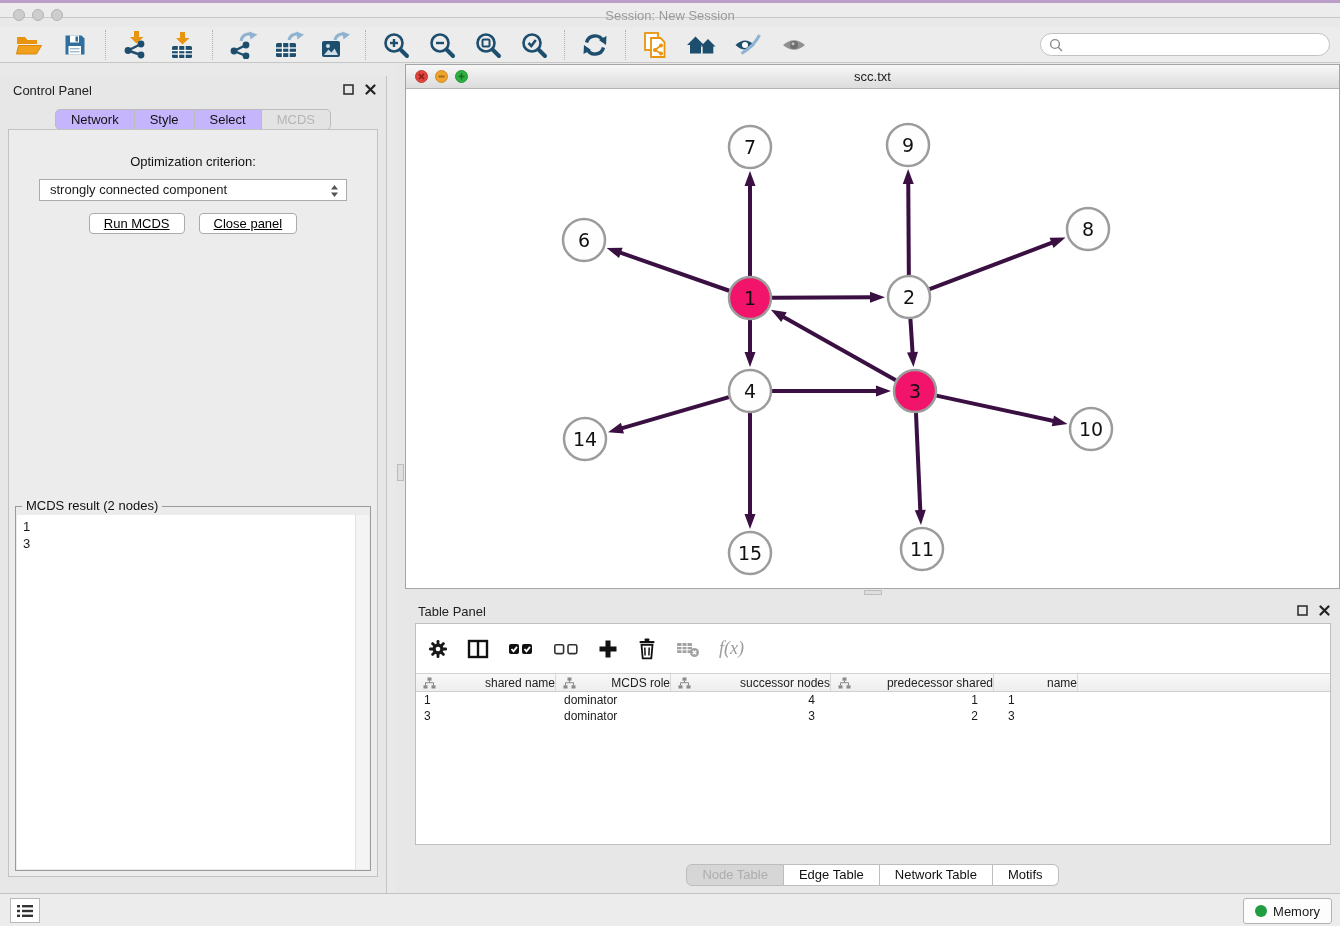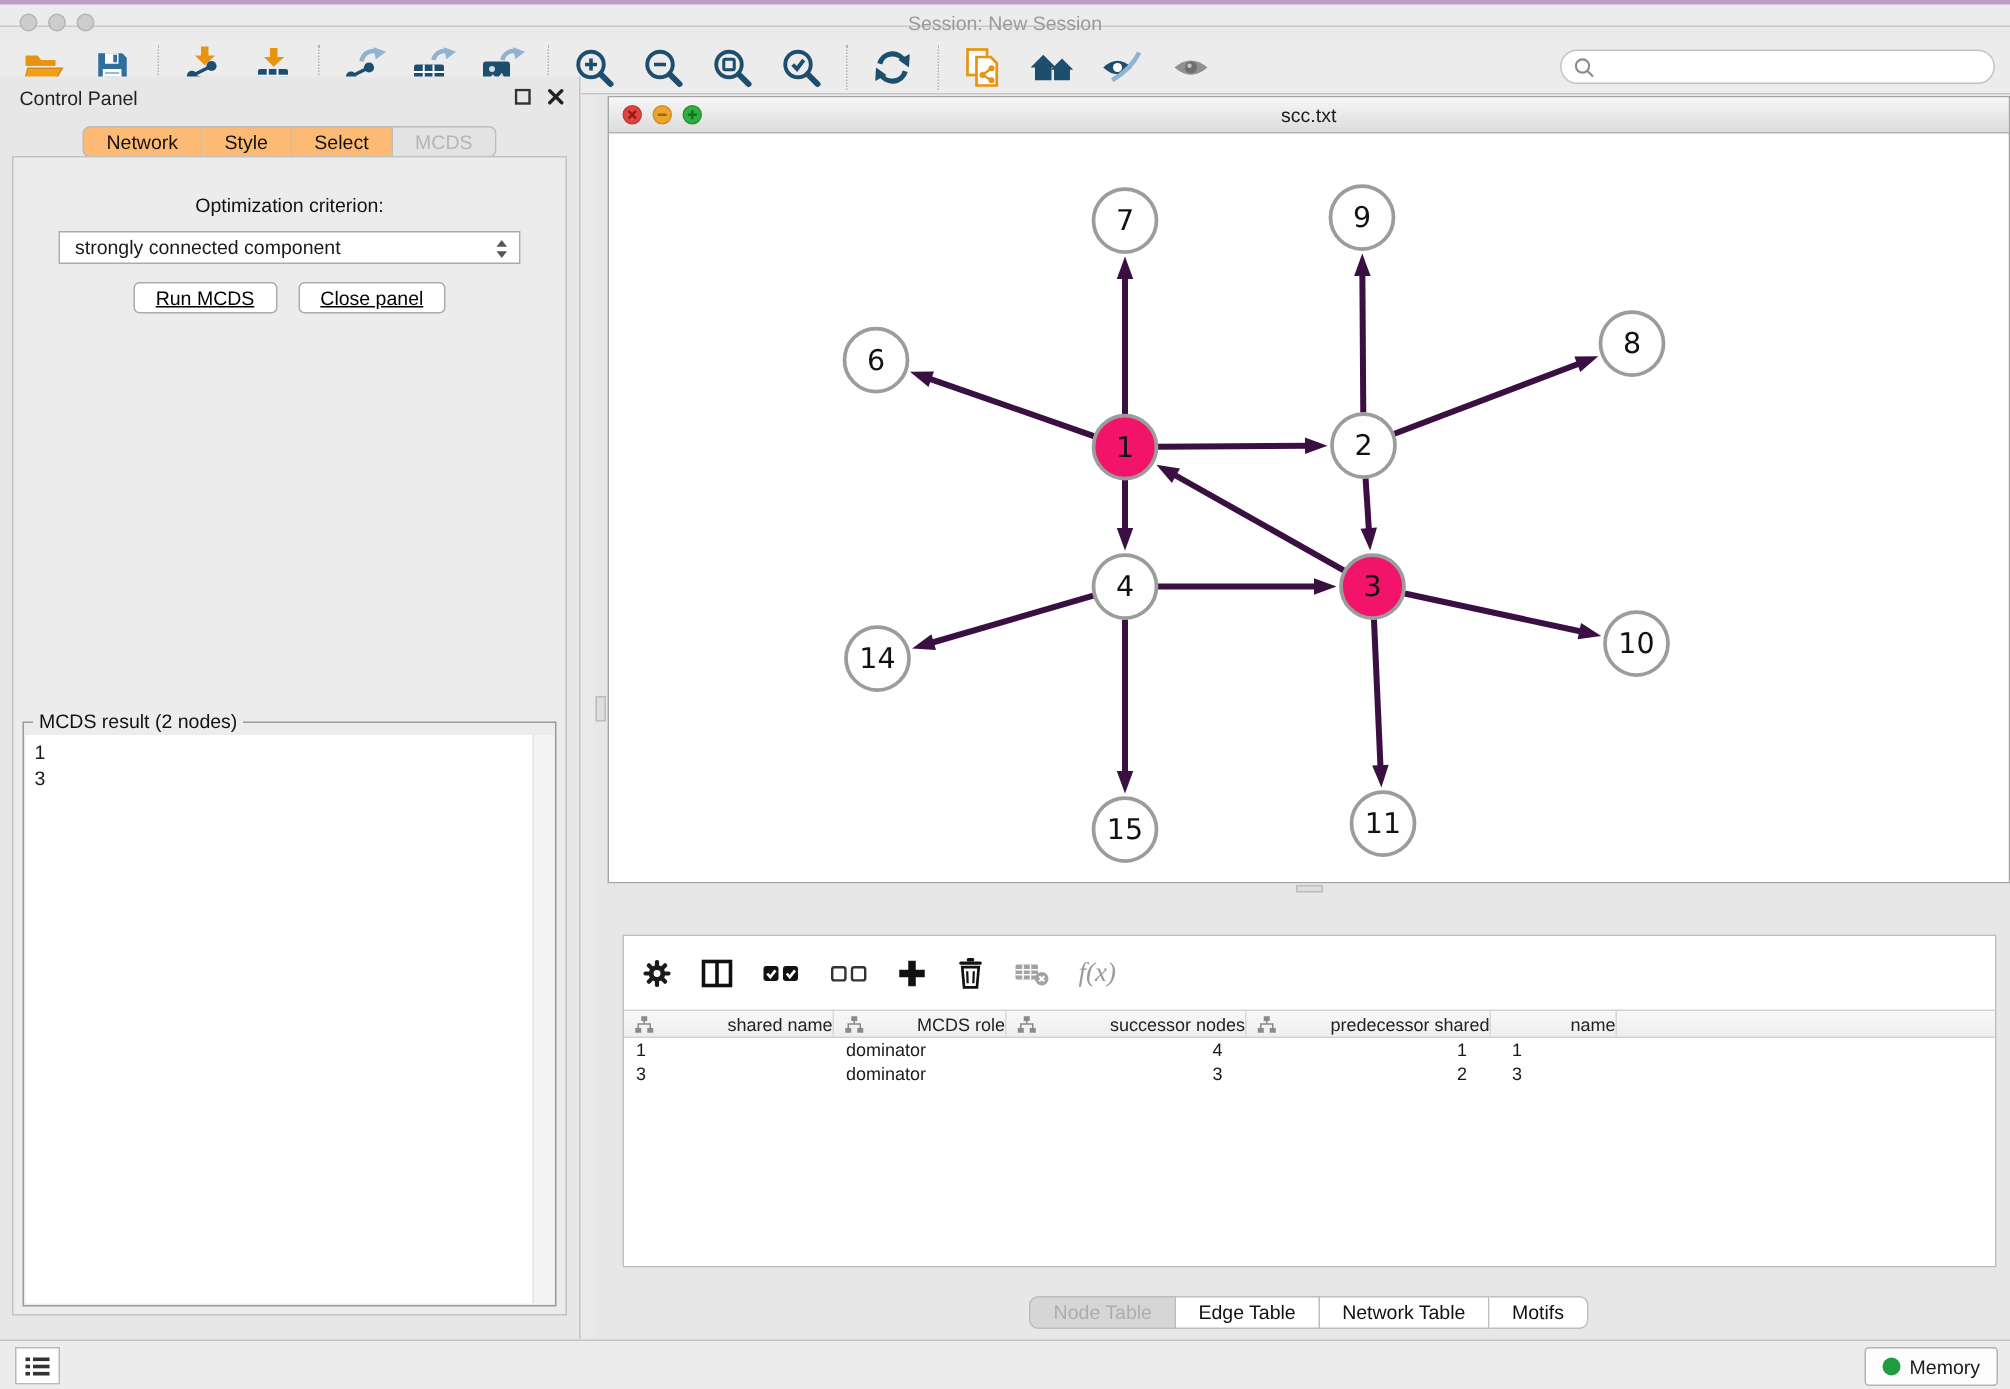--- a/index.html
+++ b/index.html
@@ -27,27 +27,27 @@
     display:flex; align-items:center; padding:0 10px; gap:8px; }
   .tb-btn { width:38px; height:32px; display:flex; align-items:center; justify-content:center; cursor:pointer; }
   .tb-sep { width:0; height:30px; border-left:1px dotted #b2b2b2; margin:0 3px; }
   .search-wrap { margin-left:auto; position:relative; }
   .search-input { width:290px; height:23px; border:1px solid #c2c2c2; border-radius:12px;
     background:#fff; padding:0 10px 0 28px; font-size:13px; outline:none;
     font-family:"Liberation Sans", sans-serif; }
   .search-icon { position:absolute; left:9px; top:5px; }
 
   
-  .control-panel { position:absolute; left:0; top:51px; width:387px; bottom:33px;
+  .control-panel { position:absolute; left:0; top:76px; width:387px; bottom:33px;
     background:#e7e7e7; border-right:1px solid #c4c4c4; }
   .panel-head { position:relative; height:26px; }
   .panel-title { position:absolute; left:13px; top:7px; font-size:13px; color:#222; }
   .panel-icons { position:absolute; right:10px; top:8px; display:flex; gap:11px; align-items:center; }
   .cp-tabs { position:absolute; top:33px; left:0; width:100%; display:flex; justify-content:center; }
-  .cp-tab { height:21px; line-height:19px; padding:0 15px; font-size:13px; background:#fdba74;
+  .cp-tab { height:21px; line-height:19px; padding:0 15px; font-size:13px; background:#c4b5fd;
     border:1px solid #bcbcbc; border-left:none; cursor:pointer; color:#111; }
   .cp-tab:first-child { border-left:1px solid #bcbcbc; border-radius:5px 0 0 5px; }
   .cp-tab.active { background:#e3e3e3; color:#b5b5b5; border-radius:0 5px 5px 0; }
   .cp-content { position:absolute; left:8px; right:8px; top:53px; bottom:16px;
     background:#ececec; border:1px solid #c3c3c3; }
   .opt-label { text-align:center; margin-top:24px; font-size:13px; color:#111; }
   .select-box { margin:10px auto 0; width:308px; height:22px; background:#fff;
     border:1px solid #ababab; border-radius:0; position:relative; font-size:13px;
     line-height:20px; padding-left:10px; cursor:pointer; }
   .stepper { position:absolute; right:7px; top:4px; }
@@ -425,20 +425,35 @@
         <text x="516" y="465.5" text-anchor="middle" font-size="19" font-family="&quot;DejaVu Sans&quot;, sans-serif" fill="#111">11</text>
       </svg>
   </div>
 </div>
 
 <div class="h-splitter">
   <div class="h-handle"></div>
 </div>
 
 <div class="table-panel">
+  <div class="panel-head">
+    <div class="panel-title">Table Panel</div>
+    <div class="panel-icons">
+      <span>
+        <svg width="11" height="11" viewBox="0 0 11 11">
+          <rect x="1" y="1" width="9" height="9" fill="none" stroke="#333" stroke-width="1.6"></rect>
+        </svg>
+      </span>
+      <span>
+        <svg width="11" height="11" viewBox="0 0 11 11">
+          <path d="M1.5 1.5 L9.5 9.5 M9.5 1.5 L1.5 9.5" stroke="#222" stroke-width="2.2" stroke-linecap="round"></path>
+        </svg>
+      </span>
+    </div>
+  </div>
   <div class="tp-box">
     <div class="tp-toolbar">
       <span class="tp-icon">
         <svg width="20" height="20" viewBox="0 0 20 20">
           <g fill="#1a1a1a">
             <rect x="8.6" y="1" width="2.8" height="18" rx="1.2"></rect>
             <rect x="8.6" y="1" width="2.8" height="18" rx="1.2" transform="rotate(45 10 10)"></rect>
             <rect x="8.6" y="1" width="2.8" height="18" rx="1.2" transform="rotate(90 10 10)"></rect>
             <rect x="8.6" y="1" width="2.8" height="18" rx="1.2" transform="rotate(135 10 10)"></rect>
           </g>

